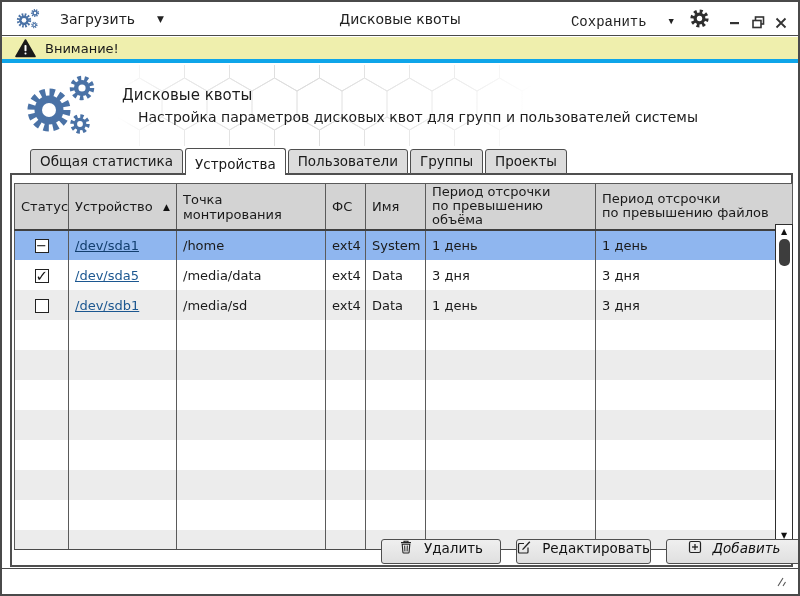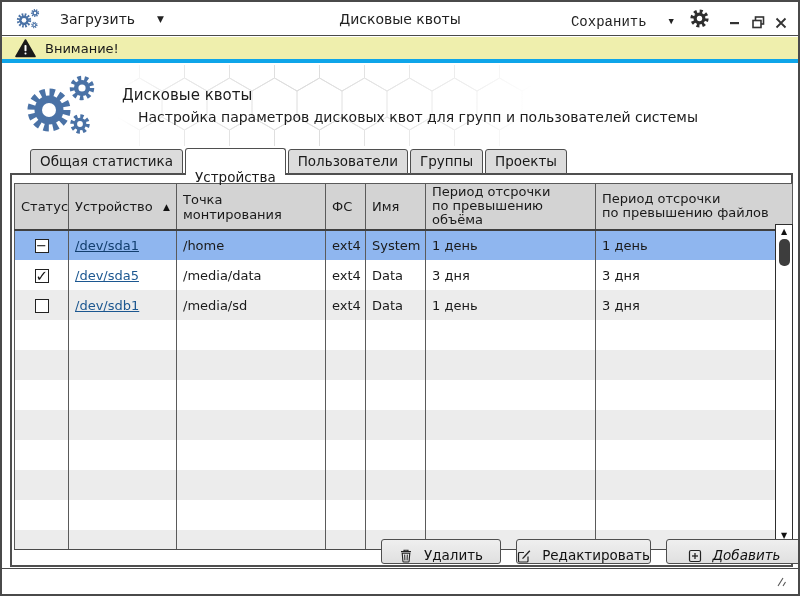--- a/index.html
+++ b/index.html
@@ -29,21 +29,21 @@
   .headerarea { position:absolute; top:62px; left:0; right:0; height:83px; background:#fff; }
   .hexwrap { position:absolute; left:115px; top:1px; width:415px; height:81px; }
   .hexfade { position:absolute; inset:0; background:linear-gradient(to right, #fff 0%, rgba(255,255,255,0.55) 12%, rgba(255,255,255,0.25) 45%, rgba(255,255,255,0.65) 85%, #fff 100%); }
   .logo-lg { position:absolute; left:16px; top:9px; width:92px; height:66px; color:#4a72a6; }
   .hd-title { position:absolute; left:120px; top:22px; font-size:15px; color:#1c1c1c; }
   .hd-sub { position:absolute; left:136px; top:45px; font-size:14px; color:#1c1c1c; }
 
   
   .tabs { position:absolute; top:146px; left:28px; height:27px; display:flex; z-index:3; }
   .tab { height:25px; margin-top:1px; padding:3px 9px 0 9px; font-size:13.5px; color:#1a1a1a; background:#dcdcdc; border:1px solid #4f4f4f; border-radius:3px 3px 0 0; margin-right:2px; white-space:nowrap; }
-  .tab.active { background:#fff; height:27px; margin-top:0; padding-top:20px; border-bottom:none; }
+  .tab.active { background:#fff; height:27px; margin-top:0; padding-top:7px; border-bottom:none; }
 
   
   .panel { position:absolute; top:171px; left:8px; width:783px; height:394px; border:2px solid #4f4f4f; background:#fff; z-index:2; }
 
   
   .tablewrap { position:absolute; left:2px; top:8px; width:778px; }
   table { width:778px; table-layout:fixed; border-collapse:collapse; font-size:13px; }
   thead th { background:#d3d3d3; border-right:1px solid #5a5a5a; border-bottom:2px solid #3f3f3f; border-top:1px solid #5a5a5a; font-weight:normal; text-align:left; padding:2px 6px; height:31px; vertical-align:middle; }
   thead th:first-child { border-left:1px solid #5a5a5a; text-align:center; }
   thead th.twoline { line-height:14px; padding-top:1px; }
@@ -60,21 +60,21 @@
   .cb.glyph-check { font-size:15px; line-height:12px; }
 
   
   .vscroll { position:absolute; left:761px; top:41px; width:18px; height:319px; background:#fff; border:1px solid #2e2e2e; display:flex; flex-direction:column; align-items:center; }
   .vs-arrow { height:13px; width:100%; display:flex; align-items:center; justify-content:center; font-size:8px; color:#111; }
   .vs-thumb { width:11px; height:27px; background:#3d3d3d; border-radius:5px; margin-top:1px; }
   .vs-spacer { flex:1; }
 
   
   .btnrow { position:absolute; left:369px; top:364px; display:flex; gap:15px; }
-  .act-btn { height:25px; border:1px solid #4f4f4f; border-radius:3px; background:linear-gradient(#efefef,#e0e0e0); font-size:13.5px; color:#111; display:flex; align-items:flex-end; justify-content:center; gap:11px; font-family:"DejaVu Sans", sans-serif; }
+  .act-btn { height:25px; border:1px solid #4f4f4f; border-radius:3px; background:linear-gradient(#efefef,#e0e0e0); font-size:13.5px; color:#111; display:flex; align-items:flex-start; justify-content:center; gap:11px; font-family:"DejaVu Sans", sans-serif; }
   .act-btn .bicon { width:14px; height:14px; color:#222; }
   .btn-delete { width:120px; }
   .btn-edit { width:135px; }
   .btn-add { width:136px;font-style:italic; }
 
   
   .statusbar { position:absolute; left:0; right:0; bottom:0; height:26px; border-top:1px solid #4a4a4a; background:#fff; }
   .grip { position:absolute; right:12px; bottom:7px; width:12px; height:10px; color:#555; }
 </style>
 </head>

